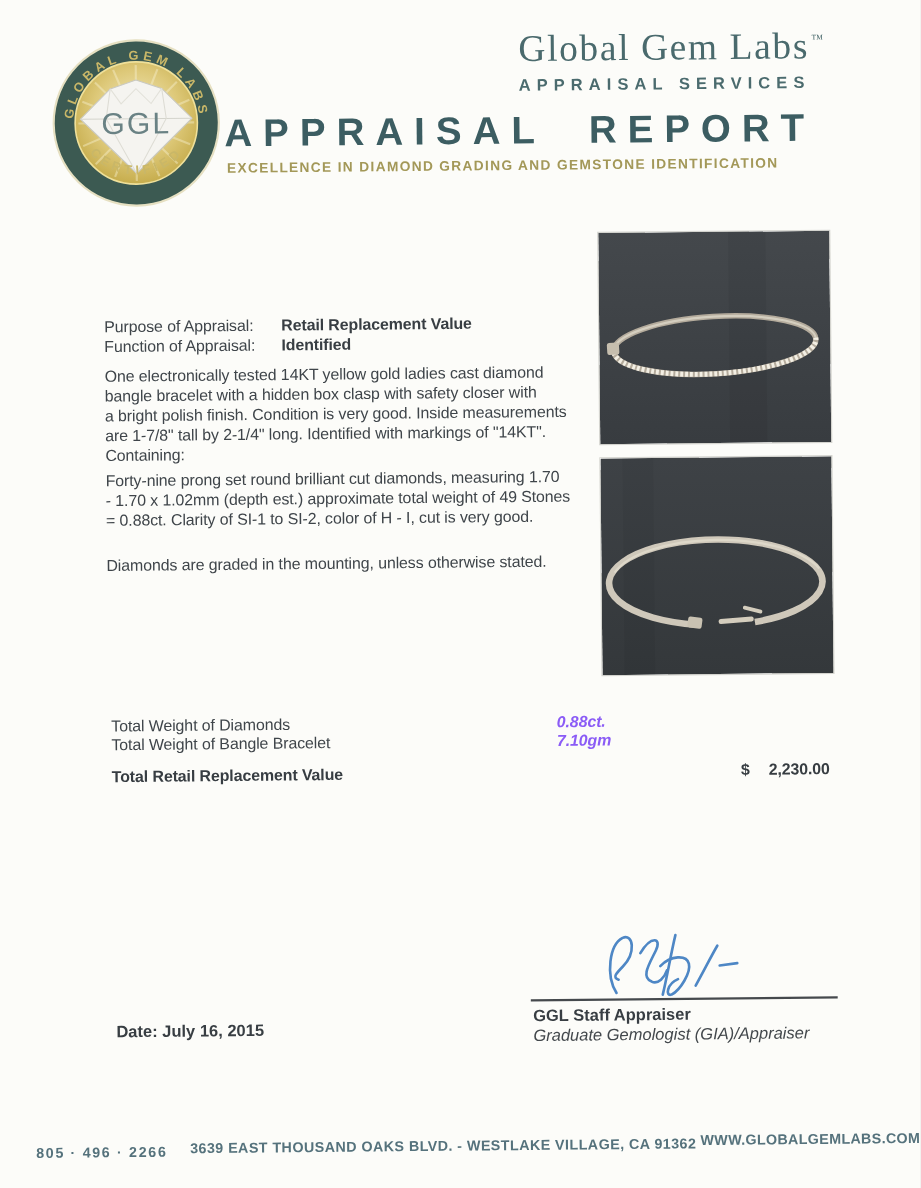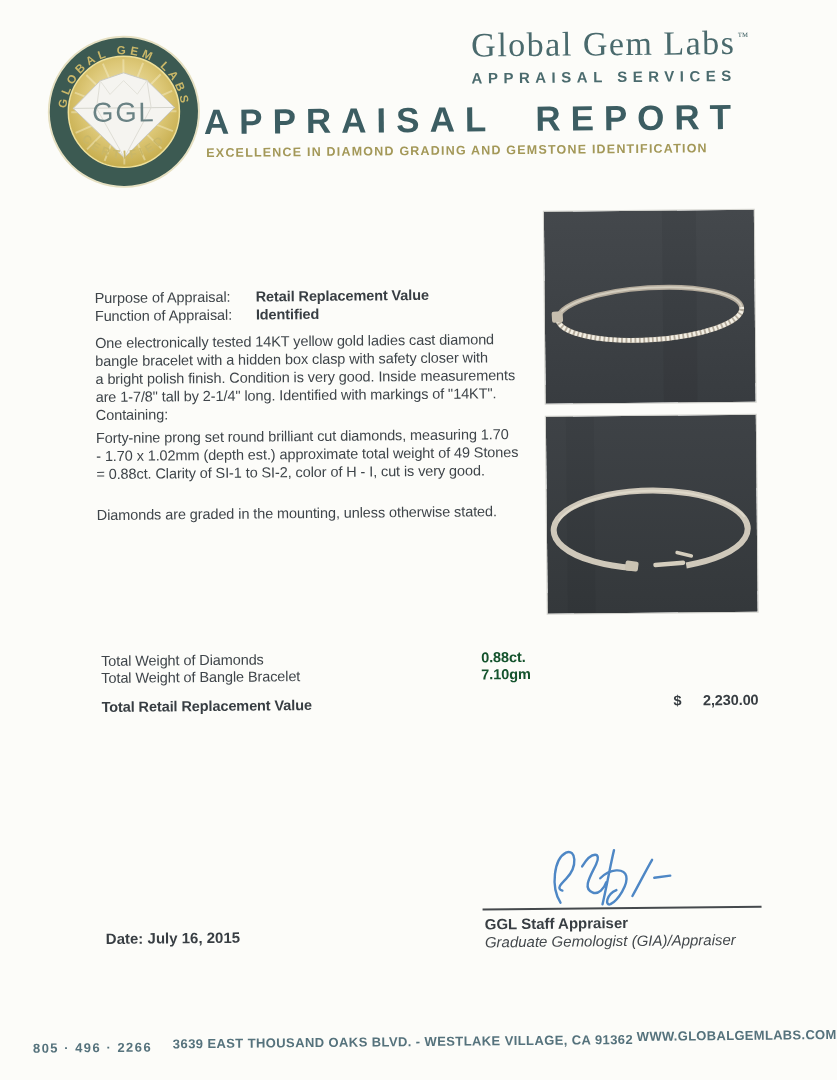--- a/index.html
+++ b/index.html
@@ -44,25 +44,25 @@
   .kv{left:97px;top:286px;width:450px;}
   .kv-row{display:flex;}
   .kv-label{width:161px;flex:0 0 161px;}
   .kv-value{font-weight:bold;color:#383e43;}
   .desc{left:97px;top:331px;width:480px;}
   .contents{left:97px;top:426px;width:480px;}
   .note{left:97px;top:503px;width:480px;}
 
   
   .tot-label{left:100px;width:380px;}
-  .tot-value{left:480px;font-weight:bold;color:#14532d;}
+  .tot-value{left:505px;font-weight:bold;color:#8b5cf6;font-style:italic;}
   .row1{top:649px;} .row2{top:666px;}
   .total-line{top:695px;font-weight:bold;color:#373d42;}
   .currency{left:672px;top:694px;font-weight:bold;color:#373d42;}
-  .amount{left:693px;top:694px;width:64px;text-align:right;font-weight:bold;color:#373d42;}
+  .amount{left:693px;top:694px;width:64px;text-align:center;font-weight:bold;color:#373d42;}
 
   
   .date{left:102px;top:927px;font-size:15px;font-weight:bold;color:#383e43;}
   .sig-svg{left:545px;top:846px;width:128px;height:64px;}
   .sig-line{left:479px;top:909px;width:279px;height:2px;background:#45494d;}
   .sig-name{left:481px;top:916px;font-size:15px;font-weight:bold;color:#383e43;}
   .sig-title{left:481px;top:934px;font-size:15px;font-style:italic;color:#43484c;}
 
   
   .footer-item{font-size:13px;font-weight:bold;color:#55727c;white-space:nowrap;}

